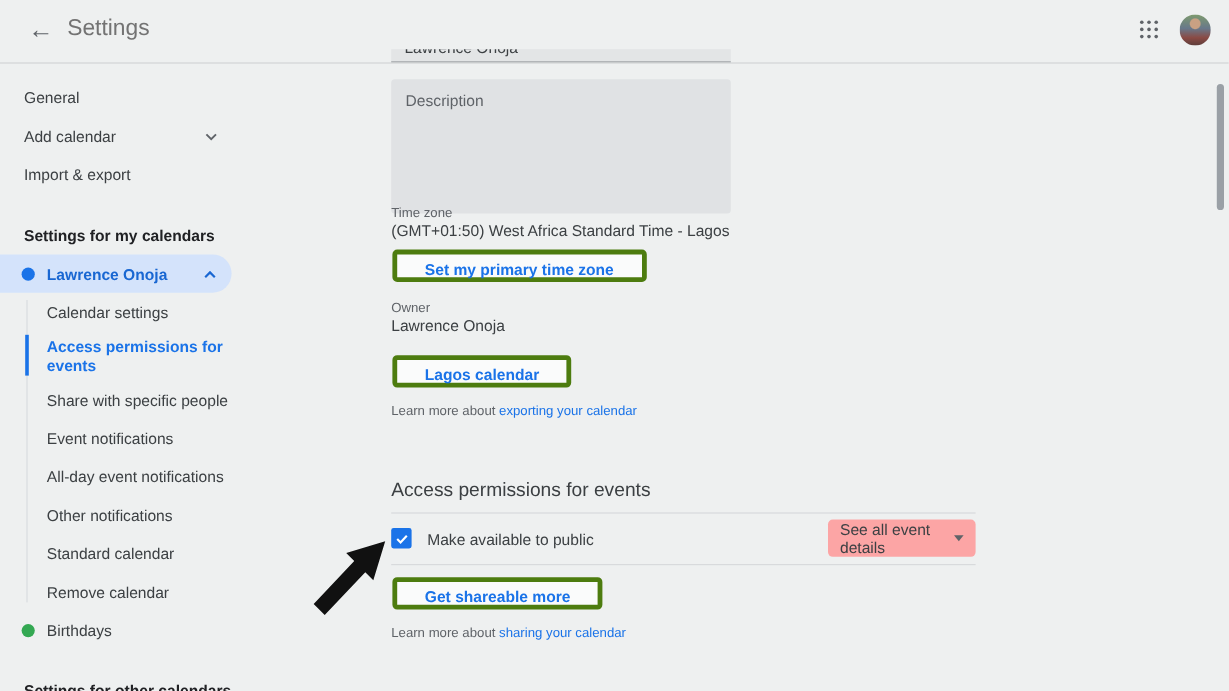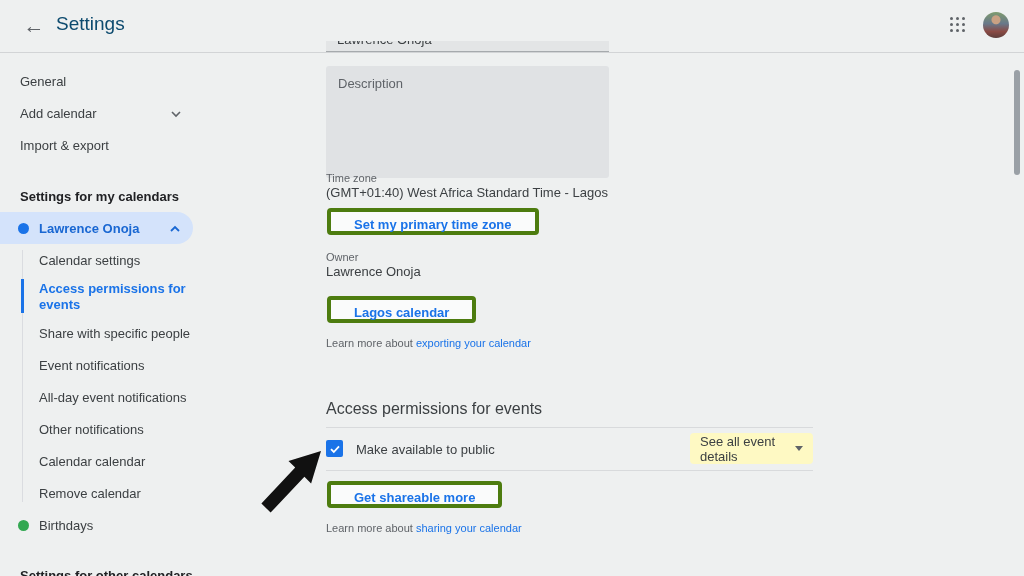--- a/index.html
+++ b/index.html
@@ -15,21 +15,21 @@
   .header {
     position:absolute; left:0; top:0; width:1024px; height:53px;
     background:#eef0f0; border-bottom:1px solid #d2d4d6; z-index:3;
   }
   .back-btn {
     position:absolute; left:18px; top:11px; width:32px; height:32px;
     font-size:21px; color:#5f6368; text-align:center; line-height:30px;
     border-radius:50%; cursor:pointer;
   }
   .page-title {
-    position:absolute; left:56px; top:13px; font-size:19px; color:#0c4a6e;
+    position:absolute; left:56px; top:13px; font-size:19px; color:#737373;
   }
   .apps-grid {
     position:absolute; left:950px; top:17px; width:17px; height:17px;
     display:grid; grid-template-columns:repeat(3,3px); grid-template-rows:repeat(3,3px);
     gap:3px; cursor:pointer;
   }
   .apps-grid i { width:3px; height:3px; background:#5f6368; border-radius:50%; }
   .avatar {
     position:absolute; left:983px; top:12px; width:26px; height:26px; border-radius:50%;
     background:
@@ -100,21 +100,21 @@
   .divider { position:absolute; left:326px; width:487px; height:1px; background:#d8dadc; }
 
   .checkbox {
     position:absolute; left:326px; top:440px; width:17px; height:17px;
     background:#1a73e8; border-radius:2px; cursor:pointer;
     display:flex; align-items:center; justify-content:center;
   }
   .checkbox-label { position:absolute; left:356px; top:442px; font-size:13px; color:#3c4043; cursor:default; }
   .dropdown {
     position:absolute; left:690px; top:433px; width:123px; height:31px;
-    background:#fef9c3; border-radius:4px; cursor:pointer;
+    background:#fca5a5; border-radius:4px; cursor:pointer;
     display:flex; align-items:center; padding:0 10px; font-size:13px; color:#3c4043;
   }
   .dropdown .dd-arrow {
     width:0; height:0; margin-left:8px;
     border-left:4px solid transparent; border-right:4px solid transparent;
     border-top:5px solid #5f6368;
   }
 
   .scroll-thumb {
     position:absolute; left:1014px; top:70px; width:6px; height:105px;
@@ -171,32 +171,32 @@
 
 <div class="rail"></div>
 <div class="rail-active"></div>
 
 <div class="sb-sub" style="top:253px">Calendar settings</div>
 <div class="sb-sub active" style="top:281px">Access permissions for events</div>
 <div class="sb-sub" style="top:326px">Share with specific people</div>
 <div class="sb-sub" style="top:358px">Event notifications</div>
 <div class="sb-sub" style="top:390px">All-day event notifications</div>
 <div class="sb-sub" style="top:422px">Other notifications</div>
-<div class="sb-sub" style="top:454px">Calendar calendar</div>
+<div class="sb-sub" style="top:454px">Standard calendar</div>
 <div class="sb-sub" style="top:486px">Remove calendar</div>
 
 <div class="cal-dot" style="left:18px; top:520px; background:#33a852;"></div>
 <div class="sb-sub" style="left:39px; top:518px">Birthdays</div>
 
 <div class="sb-section" style="top:568px">Settings for other calendars</div>
 
 <div class="description-box">Description</div>
 
 <div class="field-label" style="left:326px; top:172px">Time zone</div>
-<div class="field-value" style="left:326px; top:185px">(GMT+01:40) West Africa Standard Time - Lagos</div>
+<div class="field-value" style="left:326px; top:185px">(GMT+01:50) West Africa Standard Time - Lagos</div>
 <button class="g-btn" style="left:327px; top:208px">Set my primary time zone</button>
 
 <div class="field-label" style="left:326px; top:251px">Owner</div>
 <div class="field-value" style="left:326px; top:264px">Lawrence Onoja</div>
 
 <button class="g-btn" style="left:327px; top:296px">Lagos calendar</button>
 <div class="learn" style="left:326px; top:337px"><span>Learn more about </span><a>exporting your calendar</a></div>
 
 <div class="section-heading">Access permissions for events</div>
 <div class="divider" style="top:427px"></div>

